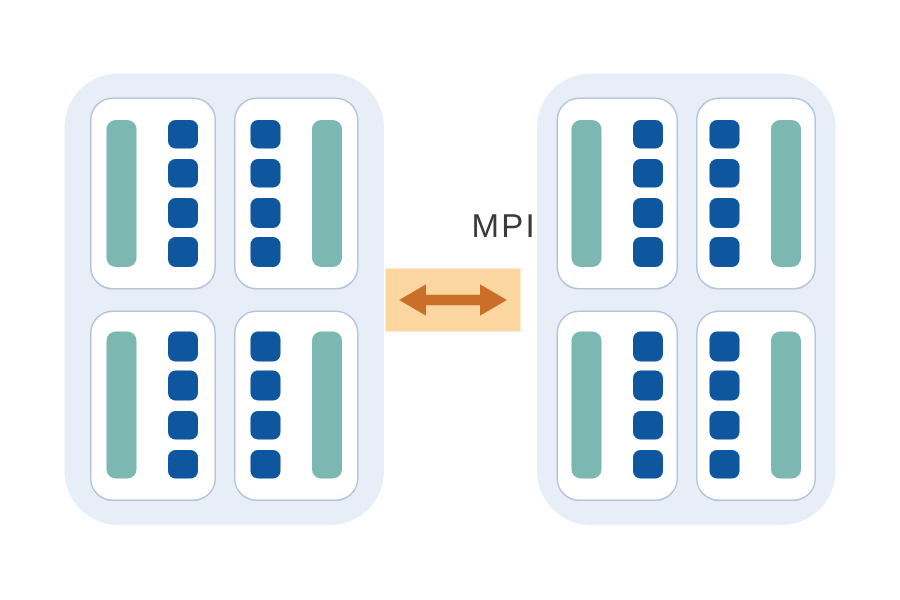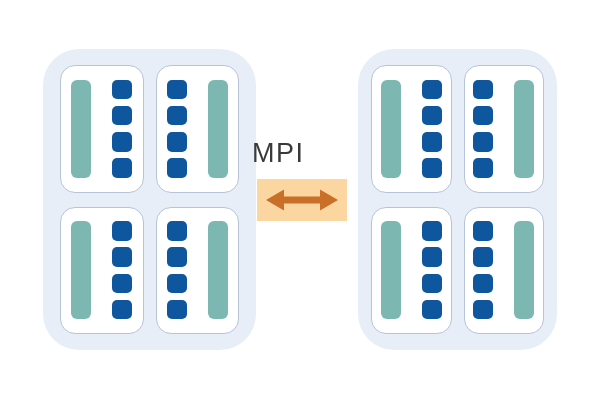--- a/index.html
+++ b/index.html
@@ -65,22 +65,22 @@
     width: 20px;
     height: 19.5px;
     border-radius: 5px;
     background: var(--blue-square, #0e579f);
   }
   .mpi-label {
     position: absolute;
     left: 252px;
     top: 139px;
     width: 106px;
-    text-align: left;
-    font-size: 27px;
+    text-align: right;
+    font-size: 22px;
     line-height: 1.1;
     letter-spacing: 1.5px;
     color: var(--label-text, #3a3a3a);
   }
   .mpi-box {
     position: absolute;
     left: 257px;
     top: 179px;
     width: 90px;
     height: 42px;

